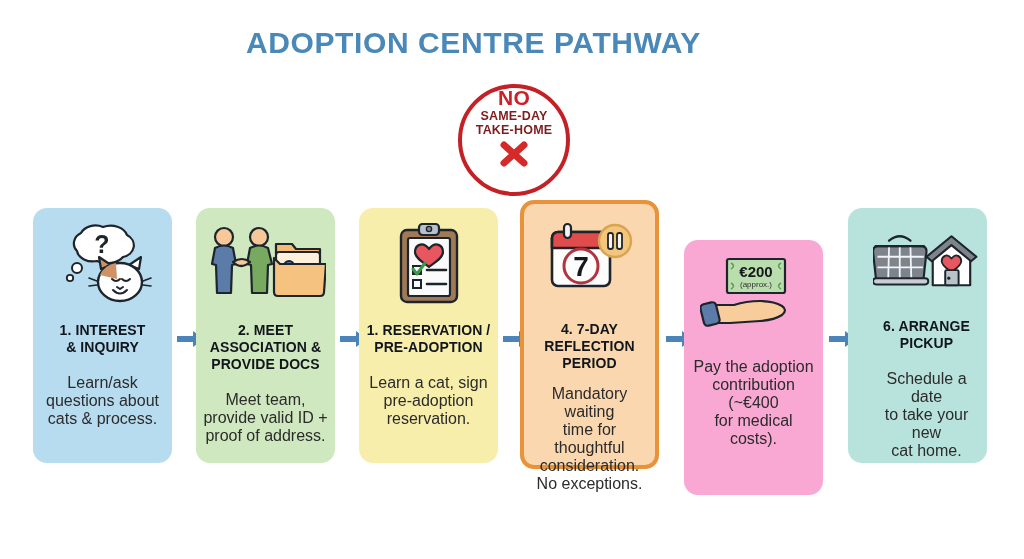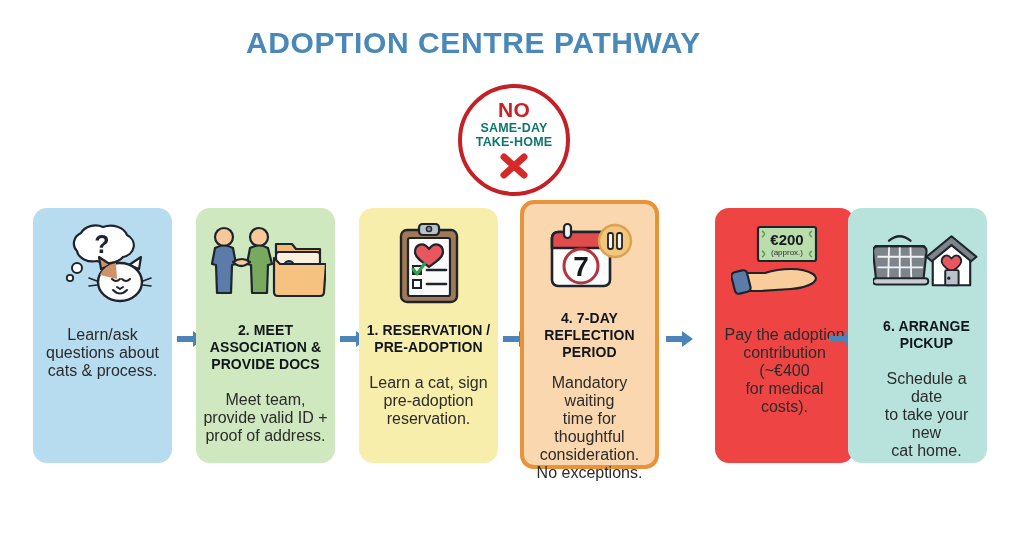--- a/index.html
+++ b/index.html
@@ -34,32 +34,32 @@
     left: 458px;
     top: 84px;
     width: 112px;
     height: 112px;
     border-radius: 50%;
     border: 4px solid #c42127;
     box-sizing: border-box;
     display: flex;
     flex-direction: column;
     align-items: center;
-    justify-content: center;
+    justify-content: flex-start;
     background: #ffffff;
   }
   #no-badge .no-word {
     color: #cc2026;
     font-size: 21px;
     font-weight: bold;
     line-height: 20px;
     letter-spacing: 0.3px;
   }
   #no-badge .no-sub {
-    color: #0f766e;
+    color: #7f1d1d;
     font-size: 12.5px;
     font-weight: bold;
     line-height: 14px;
     text-align: center;
     letter-spacing: 0.2px;
     margin-top: 1px;
   }
   #no-badge .no-x {
     margin-top: 2px;
     line-height: 0;
@@ -102,21 +102,21 @@
     margin-top: 14px;
     font-size: 14px;
     font-weight: bold;
     color: #11151c;
     text-align: center;
     line-height: 17px;
     letter-spacing: 0.1px;
     white-space: pre-line;
   }
   .step.highlight .step-title {
-    margin-top: 10px;
+    margin-top: 21px;
   }
   .step-desc {
     margin-top: 18px;
     font-size: 16px;
     color: #2b2b2b;
     text-align: center;
     line-height: 18px;
     white-space: pre-line;
   }
   .step.highlight .step-desc {
@@ -174,20 +174,22 @@
           <path d="M18 31 q7 7 14 0" fill="none" stroke="#1e242c" stroke-width="2" stroke-linecap="round"></path>
           <g stroke="#1e242c" stroke-width="1.6" stroke-linecap="round">
             <line x1="2" y1="22" x2="-6" y2="19"></line>
               <line x1="2" y1="26" x2="-6" y2="27"></line>
             <line x1="48" y1="22" x2="56" y2="19"></line>
               <line x1="48" y1="26" x2="56" y2="27"></line>
           </g>
         </g>
       </svg>
     </div>
+    <div class="step-title">1. INTEREST
+&amp; INQUIRY</div>
     <div class="step-desc">Learn/ask
 questions about
 cats &amp; process.</div>
   </div>
 
   <div class="arrow" style="left:177px;">
     <svg width="30" height="22" viewBox="0 0 30 22">
       <path d="M0 11 L18 11" stroke="#4a84b8" stroke-width="6" stroke-linecap="butt"></path>
       <path d="M16 3 L27 11 L16 19 Z" fill="#4a84b8"></path>
     </svg>
@@ -283,21 +285,21 @@
 No exceptions.</div>
   </div>
 
   <div class="arrow" style="left:666px;">
     <svg width="30" height="22" viewBox="0 0 30 22">
       <path d="M0 11 L18 11" stroke="#4a84b8" stroke-width="6"></path>
       <path d="M16 3 L27 11 L16 19 Z" fill="#4a84b8"></path>
     </svg>
   </div>
 
-  <div class="step" style="left:715px;background:#ef4444;">
+  <div class="step" style="left:684px;background:#f9a8d4;margin-top:32px;">
     <div class="step-icon">
       <svg width="108" height="84" viewBox="0 0 108 84">
         <g>
           <rect x="27" y="4" width="58" height="34" rx="2" fill="#b9ddad" stroke="#1e242c" stroke-width="2.2"></rect>
           <path d="M31 8 q5 3 0 6 M81 8 q-5 3 0 6 M31 34 q5 -3 0 -6 M81 34 q-5 -3 0 -6" fill="none" stroke="#5f9a55" stroke-width="1.5"></path>
           <text x="56" y="22" font-family="Liberation Sans, sans-serif" font-size="15" font-weight="bold" fill="#16181c" text-anchor="middle">€200</text>
           <text x="56" y="32" font-family="Liberation Sans, sans-serif" font-size="8" fill="#2f2f2f" text-anchor="middle">(approx.)</text>
         </g>
         <g>
           <path d="M12 50 l22 0 q12 -4 26 -4 q14 0 22 5 q6 4 0 9 q-8 5 -22 6 l-30 2 l-18 0 z" fill="#f9cc9b" stroke="#1e242c" stroke-width="2.2" stroke-linejoin="round"></path>

